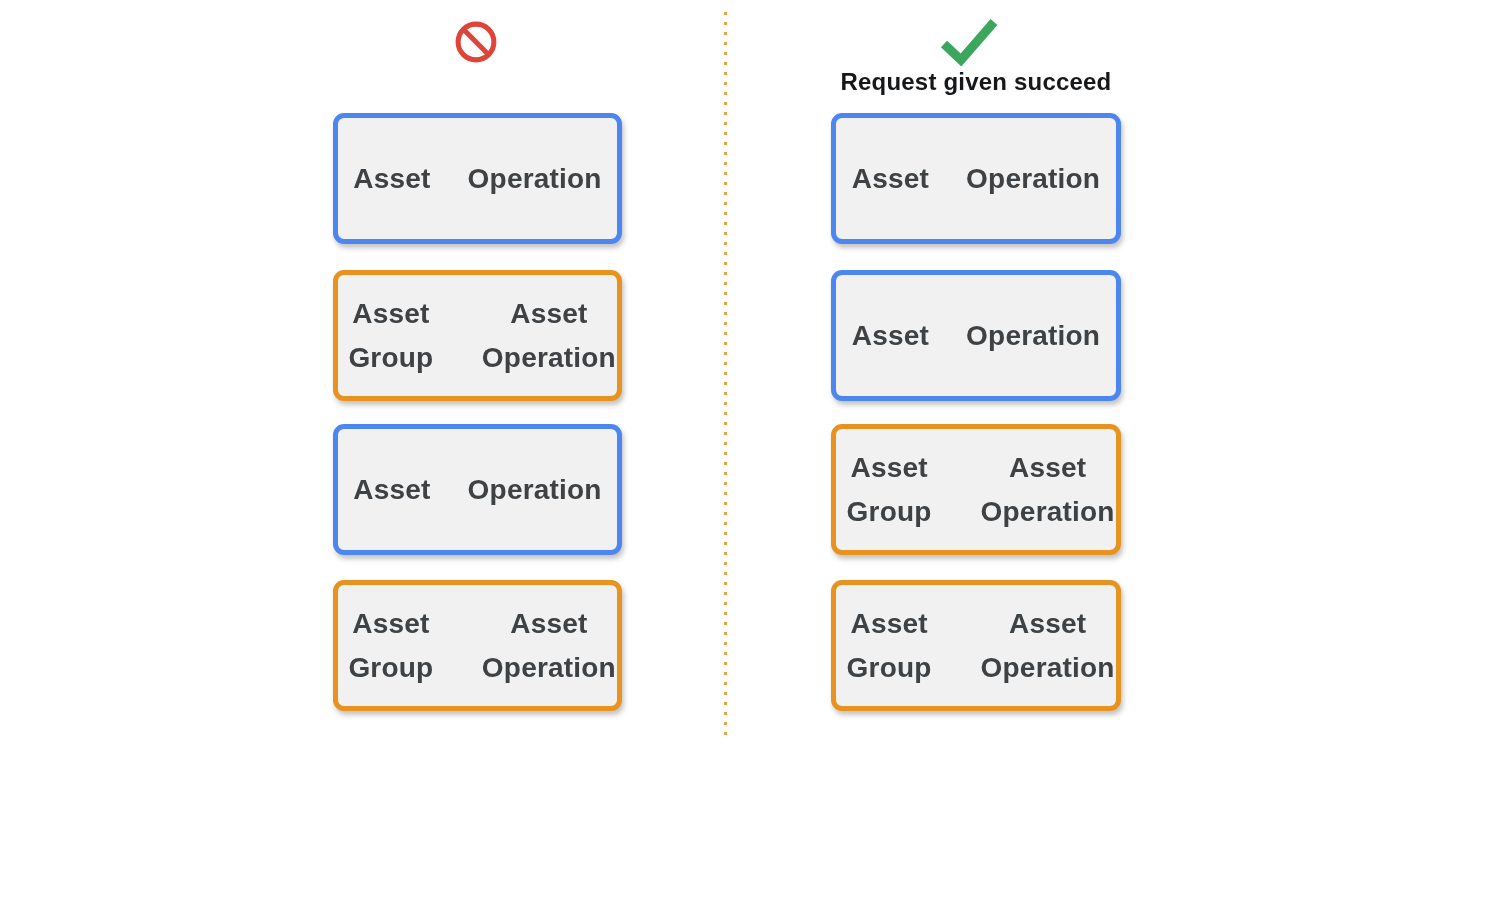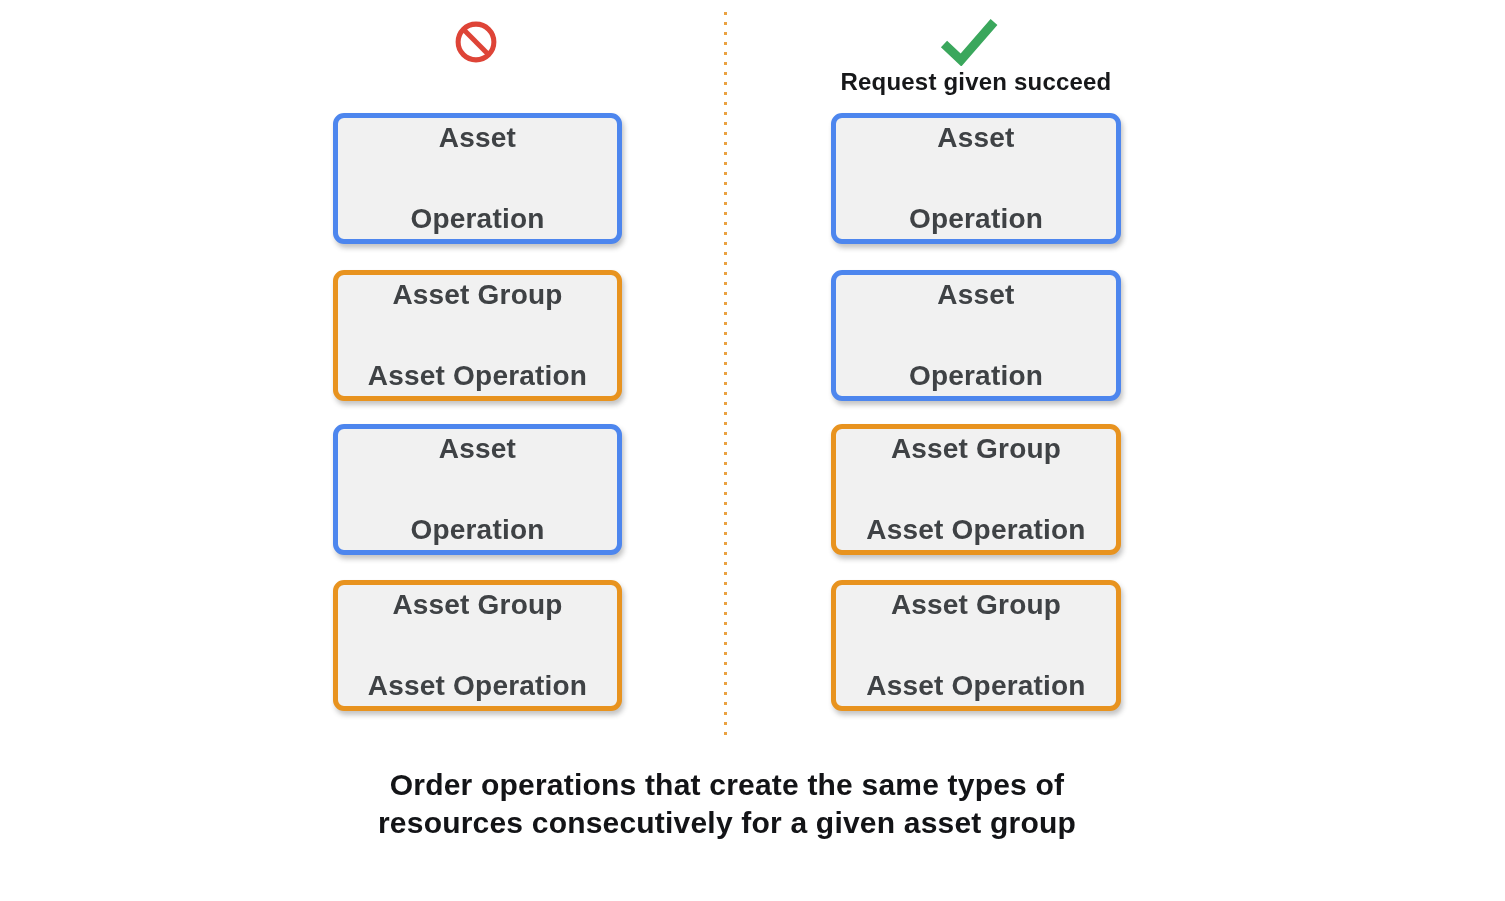--- a/index.html
+++ b/index.html
@@ -24,21 +24,21 @@
   .header-icon { position: absolute; }
 
   
   .op-box {
     position: absolute;
     width: 289px; height: 131px;
     background: var(--box-background, #f1f1f1);
     border-radius: 11px;
     border: 5px solid #888;
     box-shadow: 2px 4px 5px rgba(60,60,60,0.30);
-    display: flex; flex-direction: column;
+    display: flex; flex-direction: row;
     align-items: center; justify-content: center;
     text-align: center;
     gap: 37px;
   }
   .op-box.blue   { border-color: var(--blue-border, #4d86ee); }
   .op-box.orange { border-color: var(--orange-border, #e8931f); }
   .op-box .line {
     display: block;
     font-weight: 700;
     font-size: 28px;
@@ -140,18 +140,14 @@
   </div>
   <div class="op-box orange succeed-box row-2">
     <span class="line">Asset Group</span>
     <span class="line">Asset Operation</span>
   </div>
   <div class="op-box orange succeed-box row-3">
     <span class="line">Asset Group</span>
     <span class="line">Asset Operation</span>
   </div>
 
-  <div class="caption">
-    <span class="cap-line">Order operations that create the same types of</span>
-    <span class="cap-line">resources consecutively for a given asset group</span>
-  </div>
 
 </div>
 
 </body></html>

